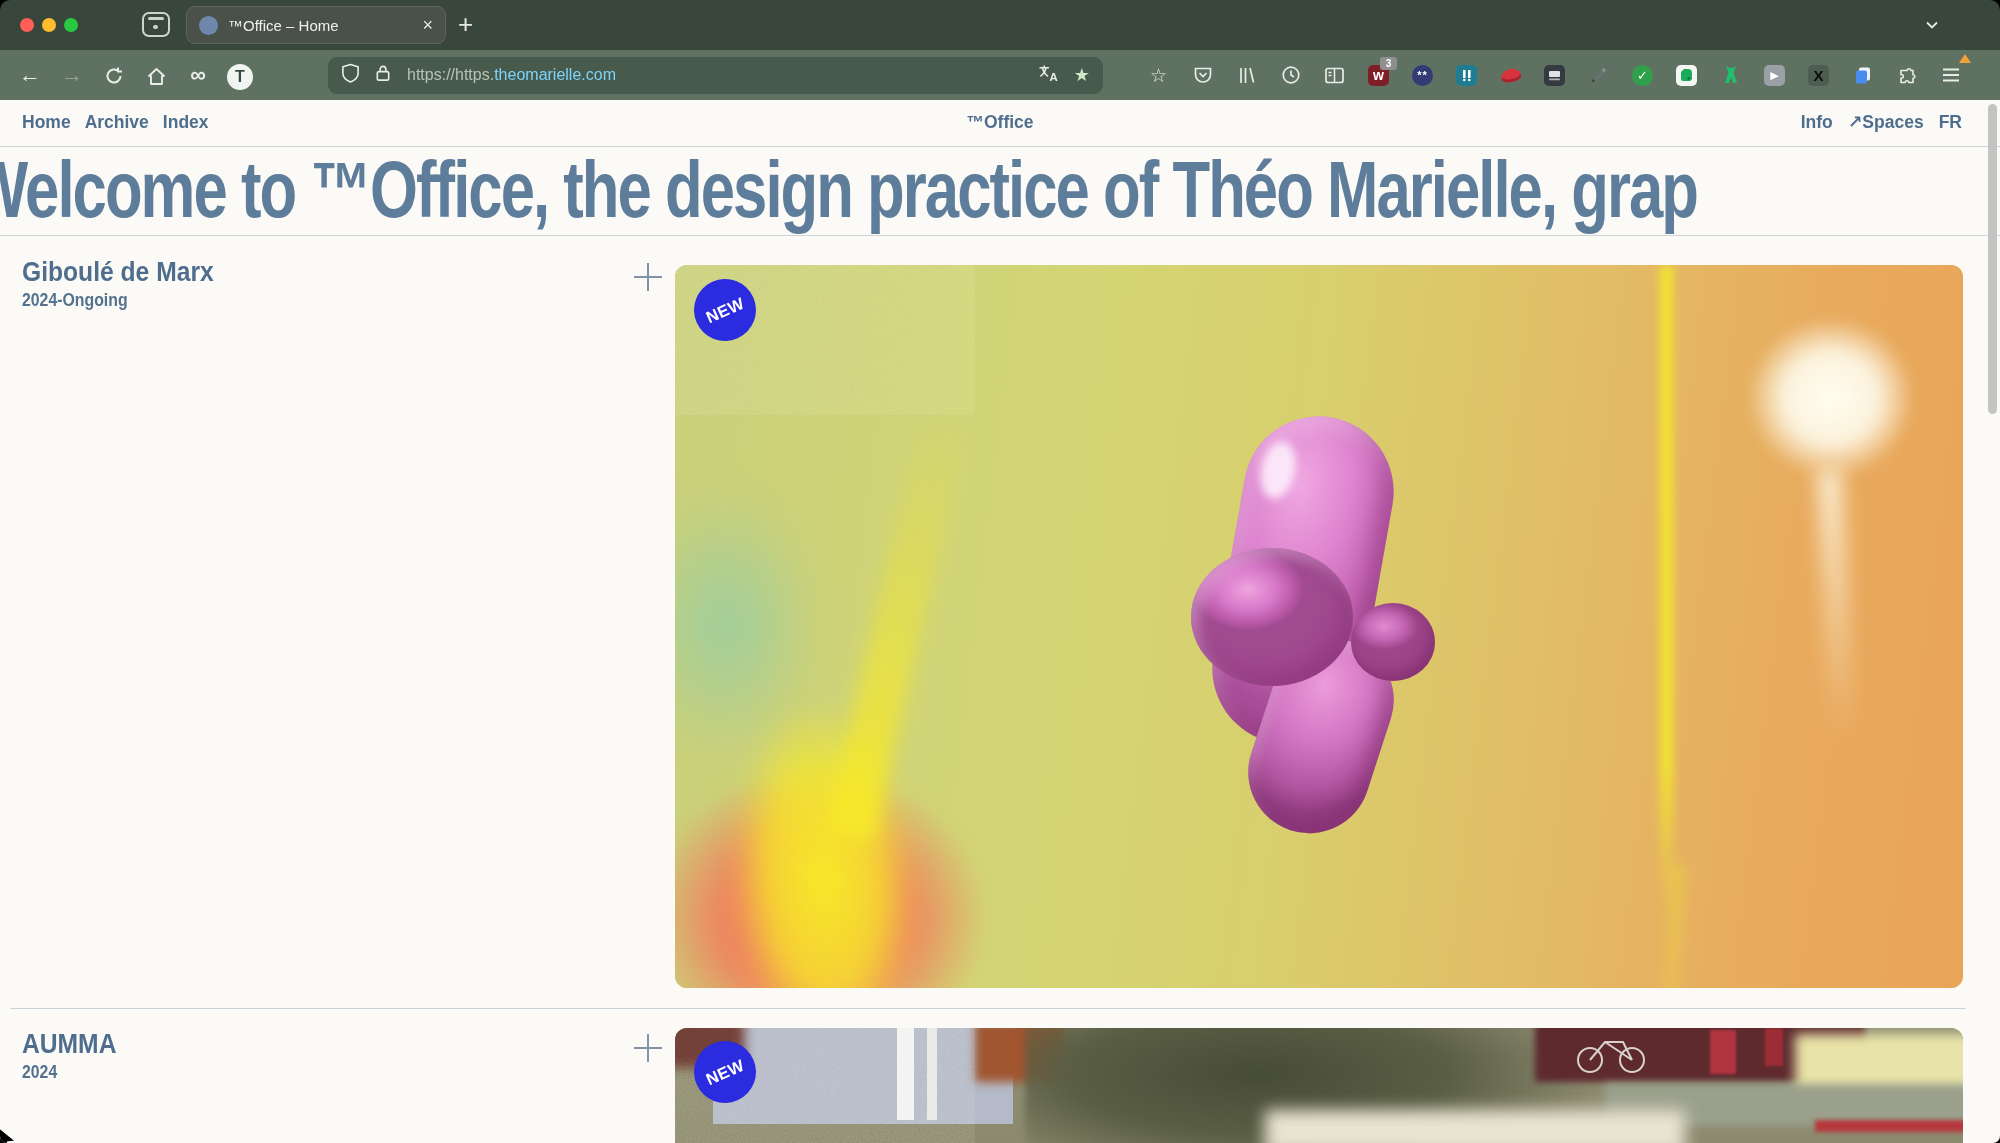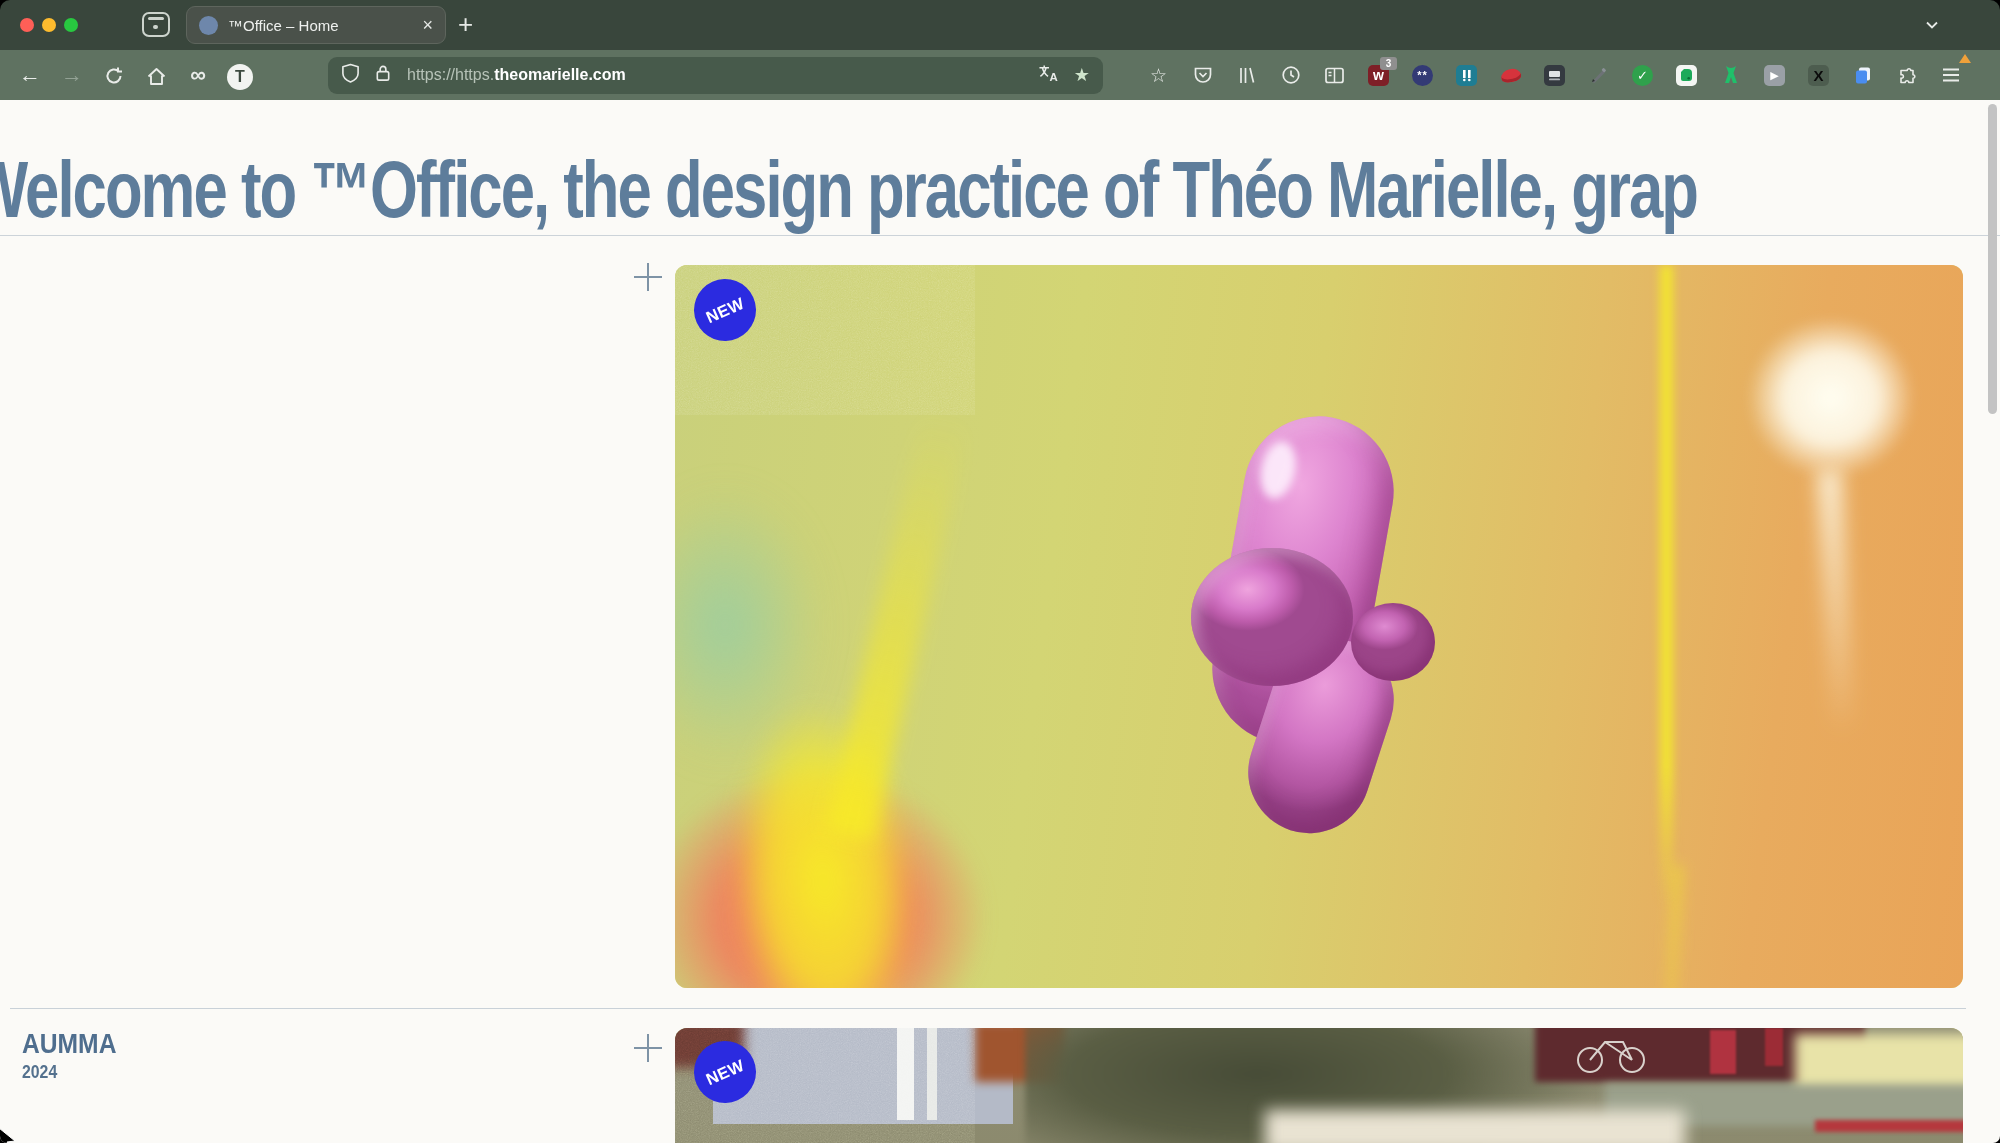--- a/index.html
+++ b/index.html
@@ -24,21 +24,21 @@
   
   .toolbar{position:absolute;top:50px;left:0;width:100%;height:50px;background:#5f7261;display:flex;align-items:center;}
   .tbtn{width:42px;text-align:center;font-size:22px;color:#e9ece9;flex:none;line-height:50px;}
   .tbtn.dim{color:#93a295;}
   .tbtn svg{vertical-align:middle;}
   .circT{display:inline-block;width:26px;height:26px;border-radius:50%;background:#f2f4f1;color:#3c4a3f;
          font-weight:700;font-size:16px;line-height:26px;text-align:center;}
   .urlbar{margin-left:67px;width:775px;height:37px;border-radius:9px;background:#475a4b;display:flex;align-items:center;
           padding:0 13px;box-sizing:border-box;flex:none;}
   .urltext{margin-left:16px;font-size:16px;color:#b7c3b8;white-space:nowrap;}
-  .urltext b{color:#ffffff;font-weight:700;}
+  .urltext b{color:#7dd3fc;font-weight:400;}
   .translate{margin-left:auto;}
   .starfill{margin-left:14px;font-size:18px;color:#cfe5cc;}
   .extrow{margin-left:44px;display:flex;gap:21px;align-items:center;}
   .ext{position:relative;width:23px;height:23px;display:flex;align-items:center;justify-content:center;flex:none;font-size:17px;color:#e9ece9;}
   .sq{width:21px;height:21px;border-radius:5px;display:flex;align-items:center;justify-content:center;color:#fff;font-weight:700;}
   .badge3{position:absolute;top:-7px;right:-7px;min-width:13px;height:13px;background:#8f8f8f;color:#fff;border-radius:3px;
           font-size:10px;line-height:13px;text-align:center;padding:0 2px;font-weight:700;}
   .hamb{position:relative;width:16px;height:2.4px;background:#e9ece9;box-shadow:0 5.5px 0 #e9ece9,0 -5.5px 0 #e9ece9;}
   .upbadge{position:absolute;top:-10px;right:-9px;width:0;height:0;border-left:6px solid transparent;border-right:6px solid transparent;border-bottom:9px solid #f0a13a;}
   .lips{width:20px;height:13px;background:#d6333c;border-radius:60% 60% 55% 55%/70% 70% 45% 45%;transform:rotate(-12deg);box-shadow:inset 0 -3px 0 #a8242c;}
@@ -297,25 +297,42 @@
       </span>
       <span class="ext">
         <span class="hamb"></span>
           <span class="upbadge"></span>
       </span>
     </div>
   </div>
 
   <div class="page">
 
+    <div class="sitenav">
+      <div class="navleft">
+        <span class="navlink">Home</span>
+        <span class="navlink">Archive</span>
+        <span class="navlink">Index</span>
+      </div>
+      <span class="brand">™Office</span>
+      <div class="navright">
+        <span class="navlink">Info</span>
+        <span class="navlink">↗Spaces</span>
+        <span class="navlink">FR</span>
+      </div>
+    </div>
 
     <div class="marquee">
       <span class="headline">Welcome to ™Office, the design practice of Théo Marielle, grap</span>
     </div>
 
+    <div class="proj" style="top:158px;">
+      <h3><span class="cond">Giboulé de Marx</span></h3>
+      <div class="yrs"><span class="cond">2024-Ongoing</span></div>
+    </div>
     <span class="plus" style="top:163px;">
         <i class="v"></i>
         <i class="h"></i>
       </span>
 
     <div class="imgbox" style="top:165px;height:723px;">
       <div class="layer hero-base"></div>
       <div class="layer tealhaze"></div>
       <div class="layer salmon"></div>
       <div class="layer flame-base"></div>

